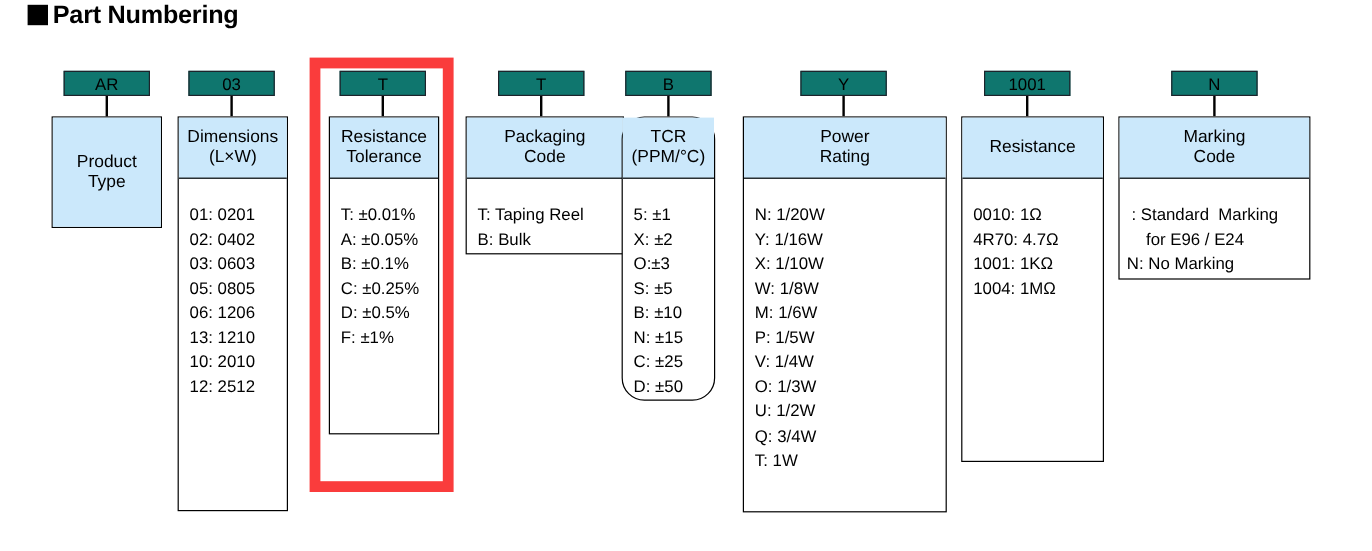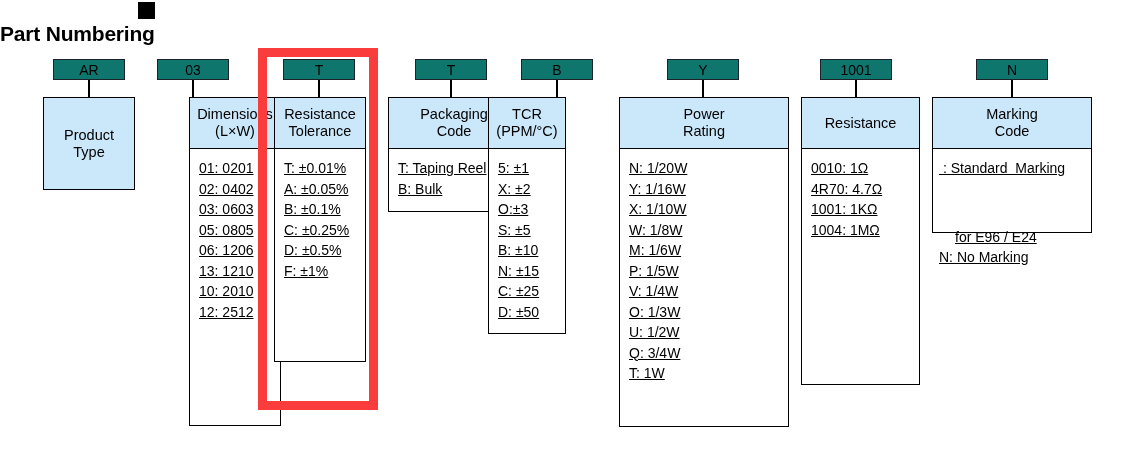--- a/index.html
+++ b/index.html
@@ -12,26 +12,25 @@
     height: 459px;
     position: relative;
     font-family: "Liberation Sans", sans-serif;
     color: #000000;
     overflow: hidden;
   }
 
   
   #title-row {
     position: absolute;
-    left: 0;
+    left: 23px;
     top: 2px;
     display: flex;
-    align-items: flex-end;
+    align-items: center;
     gap: 4px;
-    flex-direction: column;
   }
   #title-marker {
     width: 17px;
     height: 17px;
     background: #000000;
     display: block;
   }
   #title-text {
     font-size: 21px;
     font-weight: bold;
@@ -101,32 +100,30 @@
     font-size: 14.5px;
     line-height: 17px;
     text-align: center;
   }
   .panel-head.no-body {
     border-bottom: none;
     height: 100%;
   }
 
   .panel-body {
-    padding: 9px 0 0 0;
+    padding: 19px 0 0 0;
     font-size: 14px;
     line-height: 20.5px;
-    text-decoration: underline;
   }
   .panel-body .row {
     padding-left: 9px;
     white-space: pre;
   }
   .panel-body.indent-special .row.sub {
     padding-left: 22px;
-    margin-top: 48px;
   }
   .panel-body.wide-row .row {
     padding-left: 6px;
   }
 </style>
 </head>
 <body>
 
 <div id="title-row">
   <span id="title-marker"></span>
@@ -142,21 +139,21 @@
     <div class="panel-head no-body">
       <span>Product</span>
       <span>Type</span>
     </div>
   </div>
 </div>
 
 <div class="column">
   <div class="code-box" style="left:157px; width:72px;">03</div>
   <div class="connector" style="left:192px;"></div>
-  <div class="panel" style="left:148px; width:92px; height:329px;margin-left:41px;">
+  <div class="panel" style="left:148px; width:92px; height:329px;">
     <div class="panel-head">
       <span>Dimensions</span>
       <span>(L×W)</span>
     </div>
     <div class="panel-body">
       <div class="row">01: 0201</div>
       <div class="row">02: 0402</div>
       <div class="row">03: 0603</div>
       <div class="row">05: 0805</div>
       <div class="row">06: 1206</div>
@@ -197,21 +194,21 @@
     <div class="panel-body">
       <div class="row">T: Taping Reel</div>
       <div class="row">B: Bulk</div>
     </div>
   </div>
 </div>
 
 <div class="column">
   <div class="code-box" style="left:521px; width:72px;">B</div>
   <div class="connector" style="left:556px;"></div>
-  <div class="panel" style="left:488px; width:78px; height:237px;">
+  <div class="panel" style="left:518px; width:78px; height:237px;border-radius:19px;">
     <div class="panel-head">
       <span>TCR</span>
       <span>(PPM/°C)</span>
     </div>
     <div class="panel-body">
       <div class="row">5: ±1</div>
       <div class="row">X: ±2</div>
       <div class="row">O:±3</div>
       <div class="row">S: ±5</div>
       <div class="row">B: ±10</div>

